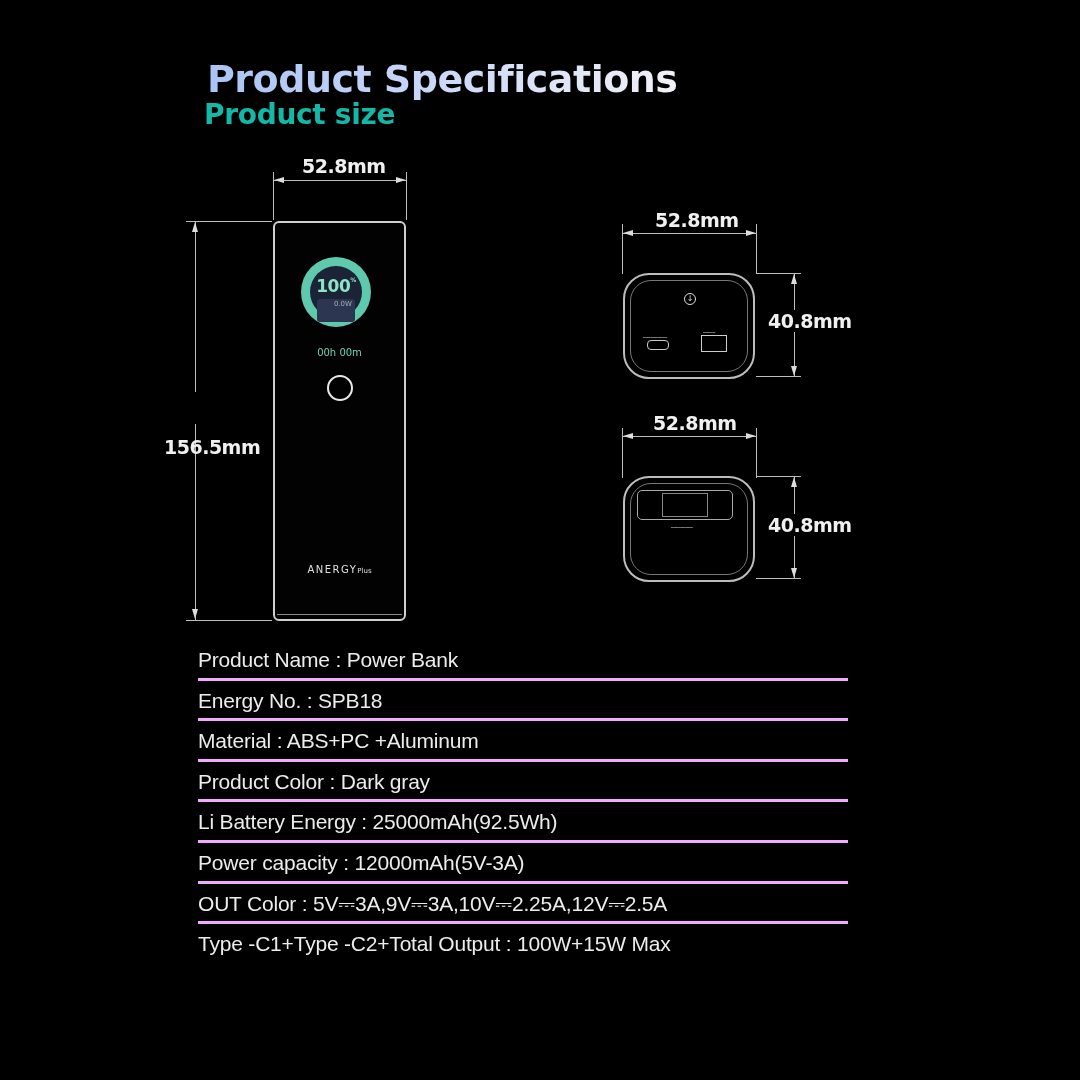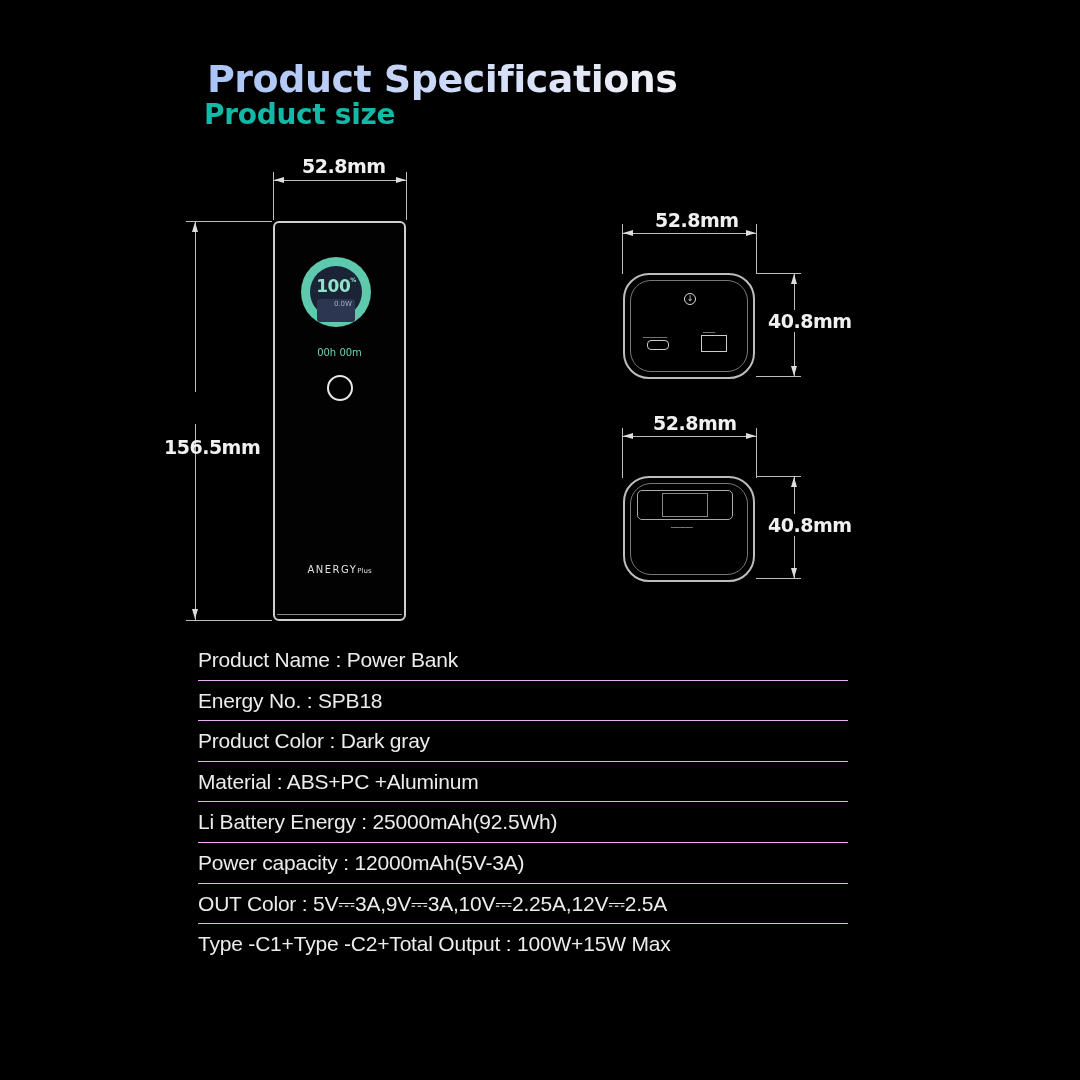--- a/index.html
+++ b/index.html
@@ -30,21 +30,21 @@
   .endview { position:absolute; width:132px; height:106px; border:2px solid #bdbdbd; border-radius:26px; box-sizing:border-box; }
   .endview .inner { position:absolute; left:5px; top:5px; right:5px; bottom:5px; border:1px solid #777; border-radius:21px; }
   .down-icon { position:absolute; left:59px; top:18px; width:12px; height:12px; border:1px solid #ddd; border-radius:50%; box-sizing:border-box; font-size:8px; line-height:10px; text-align:center; color:#ddd; }
   .usbc { position:absolute; left:22px; top:65px; width:20px; height:8px; border:1px solid #ccc; border-radius:4px; }
   .usba { position:absolute; left:76px; top:60px; width:24px; height:15px; border:1px solid #ccc; }
   .tiny { position:absolute; font-size:4px; color:#aaa; white-space:nowrap; }
   .slot { position:absolute; left:12px; top:12px; width:94px; height:28px; border:1px solid #aaa; border-radius:5px; }
   .slot::before { content:""; position:absolute; left:24px; top:2px; width:44px; height:22px; border:1px solid #888; }
 
   .specs { position:absolute; left:198px; top:640px; width:650px; }
-  .row { height:40.6px; border-bottom:1px solid #f0abfc; box-sizing:border-box; font-family:"Liberation Sans", sans-serif; font-size:21px; color:#ececec; line-height:40px; white-space:nowrap; letter-spacing:-0.2px; }
+  .row { height:40.6px; border-bottom:3px solid #f0abfc; box-sizing:border-box; font-family:"Liberation Sans", sans-serif; font-size:21px; color:#ececec; line-height:40px; white-space:nowrap; letter-spacing:-0.2px; }
   .row:last-child { border-bottom:none; }
 </style>
 </head>
 <body>
 
 <h1 class="title">Product Specifications</h1>
 <h2 class="subtitle">Product size</h2>
 
 <div>
   <div class="dim" style="left:302px;top:155px;">52.8mm</div>
@@ -120,19 +120,19 @@
 </div>
 <div class="endview" style="left:623px;top:476px;">
   <div class="inner"></div>
   <div class="slot"></div>
   <div class="tiny" style="left:46px;top:47px;">━━━━━━━━━</div>
 </div>
 
 <div class="specs">
   <div class="row">Product Name :  Power Bank</div>
   <div class="row">Energy No.  : SPB18</div>
+  <div class="row">Material : ABS+PC +Aluminum</div>
   <div class="row">Product Color : Dark gray</div>
-  <div class="row">Material : ABS+PC +Aluminum</div>
   <div class="row">Li Battery Energy  : 25000mAh(92.5Wh)</div>
   <div class="row">Power capacity : 12000mAh(5V-3A)</div>
   <div class="row">OUT Color :  5V⎓3A,9V⎓3A,10V⎓2.25A,12V⎓2.5A</div>
   <div class="row">Type -C1+Type -C2+Total Output : 100W+15W Max</div>
 </div>
 
 </body></html>

